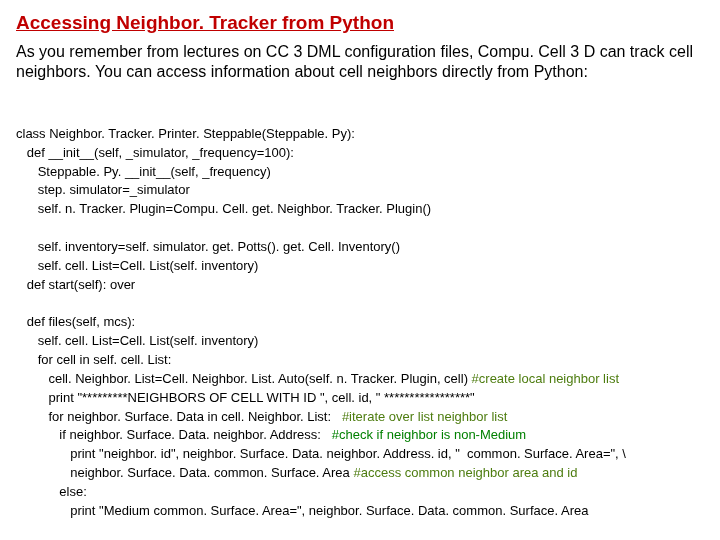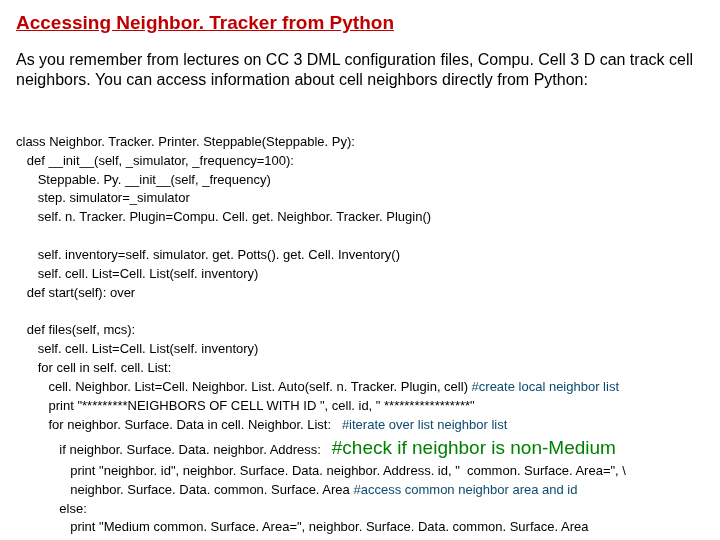--- a/index.html
+++ b/index.html
@@ -8,41 +8,41 @@
     font-family: Arial, Helvetica, sans-serif;
     background: #fff;
     width: 720px;
     box-sizing: border-box;
     color: #000;
   }
   .title {
     color: #c00000;
     font-weight: bold;
     font-size: 19px;
-    margin-bottom: 16px;
+    margin-bottom: 8px;
     text-decoration: underline;
     text-decoration-color: #c00000;
   }
   .intro {
     font-size: 16px;
     line-height: 1.25;
     margin-bottom: 24px;
   }
   .code {
     font-family: Arial, Helvetica, sans-serif;
     font-size: 13px;
     line-height: 1.45;
     white-space: pre;
   }
   .comment {
-    color: #0c4a6e;
+    color: #4d7c0f;
   }
   .bigcomment {
     color: #008000;
-    font-size: 19px;
+    font-size: 13px;
   }
 </style>
 </head>
 <body>
 
 <div class="title">Accessing Neighbor. Tracker from Python</div>
 
 <div class="intro">As you remember from lectures on CC 3 DML configuration files, Compu. Cell 3 D can track cell neighbors. You can access information about cell neighbors directly from Python:</div>
 
 <div class="code">

